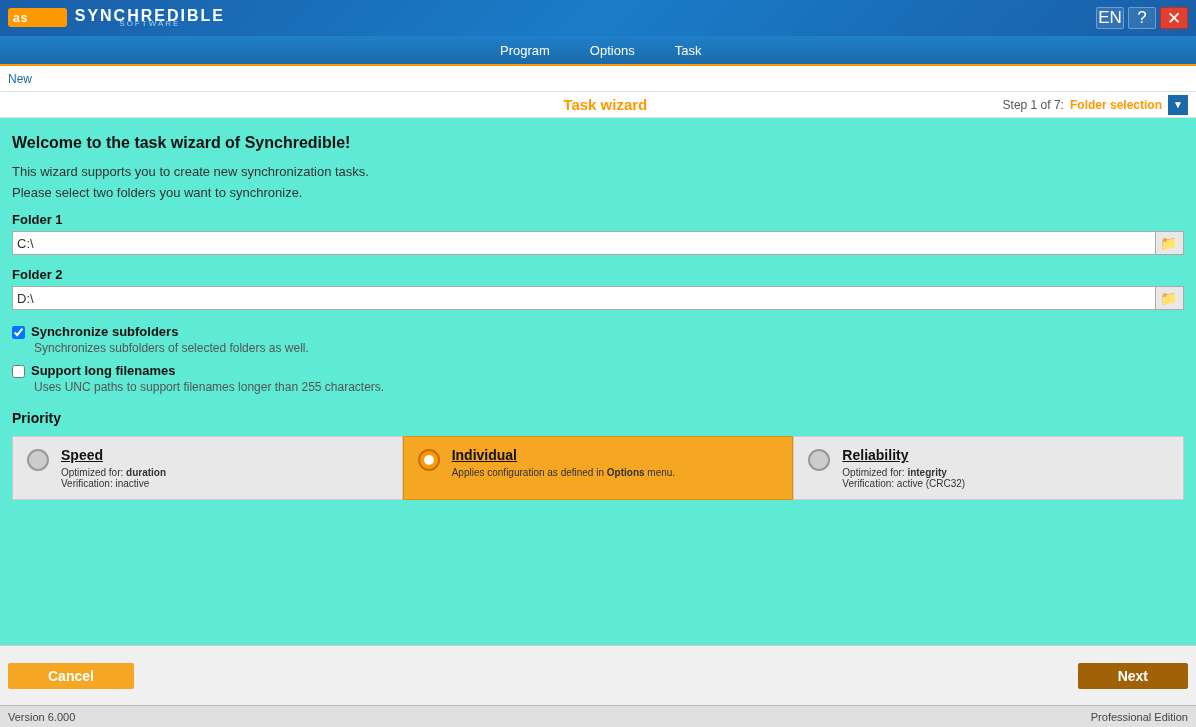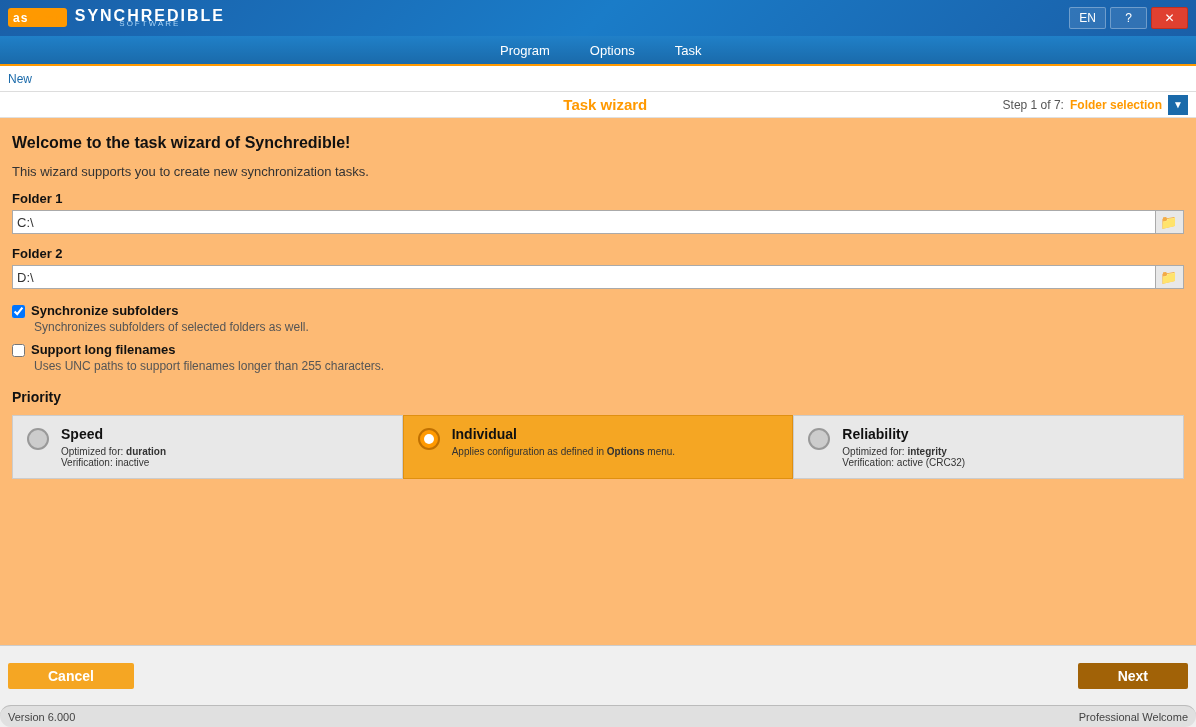--- a/index.html
+++ b/index.html
@@ -39,27 +39,27 @@
       font-size: 9px;
       letter-spacing: 1px;
       margin-top: -4px;
     }
     #titlebar-controls {
       display: flex;
       align-items: center;
       gap: 4px;
     }
     .tb-btn {
-      width: 37px;
+      width: 28px;
       height: 22px;
       display: flex;
       align-items: center;
       justify-content: center;
       color: white;
-      font-size: 12px;
+      font-size: 17px;
       cursor: pointer;
       border: 1px solid rgba(255,255,255,0.3);
       border-radius: 2px;
       background: rgba(255,255,255,0.1);
     }
     .tb-btn.close { background: #e04030; border-color: #c03020; }
 
     
     #menubar {
       background: linear-gradient(180deg, #2080c8 0%, #1a6aaa 100%);
@@ -128,21 +128,21 @@
       color: white;
       display: flex;
       align-items: center;
       justify-content: center;
       cursor: pointer;
       font-size: 10px;
     }
 
     
     #main {
-      background: #fdba74;
+      background: #5eead4;
       flex: 1;
       padding: 16px 12px;
       overflow: auto;
     }
     #welcome-title {
       font-size: 16px;
       font-weight: bold;
       margin-bottom: 12px;
       color: #111;
     }
@@ -258,20 +258,21 @@
       border-radius: 50%;
       background: white;
     }
     .priority-card:not(.active) .priority-radio-inner { display: none; }
     .priority-content {}
     .priority-name {
       font-weight: bold;
       font-size: 14px;
       color: #111;
       margin-bottom: 4px;
+      text-decoration: underline;
     }
     .priority-desc {
       font-size: 10px;
       color: #333;
     }
     .priority-desc strong { font-weight: bold; }
 
     
     #footer {
       background: #f0f0f0;
@@ -283,21 +284,20 @@
       border-top: 1px solid #ccc;
     }
     #status-bar {
       background: #e0e0e0;
       height: 22px;
       display: flex;
       align-items: center;
       justify-content: space-between;
       padding: 0 8px;
       border-top: 1px solid #bbb;
-      border-radius: 11px;
     }
     #version-text {
       font-size: 11px;
       color: #444;
     }
     #edition-text {
       font-size: 11px;
       color: #444;
     }
     .footer-btn {
@@ -354,20 +354,21 @@
   <div id="step-info">
     <span>Step 1 of 7:</span>
     <span id="step-label">Folder selection</span>
     <div id="step-dropdown">▼</div>
   </div>
 </div>
 
 <div id="main">
   <div id="welcome-title">Welcome to the task wizard of Synchredible!</div>
   <div id="intro-text1">This wizard supports you to create new synchronization tasks.</div>
+  <div id="intro-text2">Please select two folders you want to synchronize.</div>
 
   <div class="folder-section">
     <div class="folder-label">Folder 1</div>
     <div class="folder-row">
       <input class="folder-input" type="text" value="C:\" style="">
       <div class="folder-browse">📁</div>
     </div>
   </div>
 
   <div class="folder-section">
@@ -442,14 +443,14 @@
   </div>
 </div>
 
 <div id="footer">
   <button class="footer-btn cancel-btn">Cancel</button>
   <button class="footer-btn next-btn">Next</button>
 </div>
 
 <div id="status-bar">
   <span id="version-text">Version 6.000</span>
-  <span id="edition-text">Professional Welcome</span>
+  <span id="edition-text">Professional Edition</span>
 </div>
 
 </body></html>

